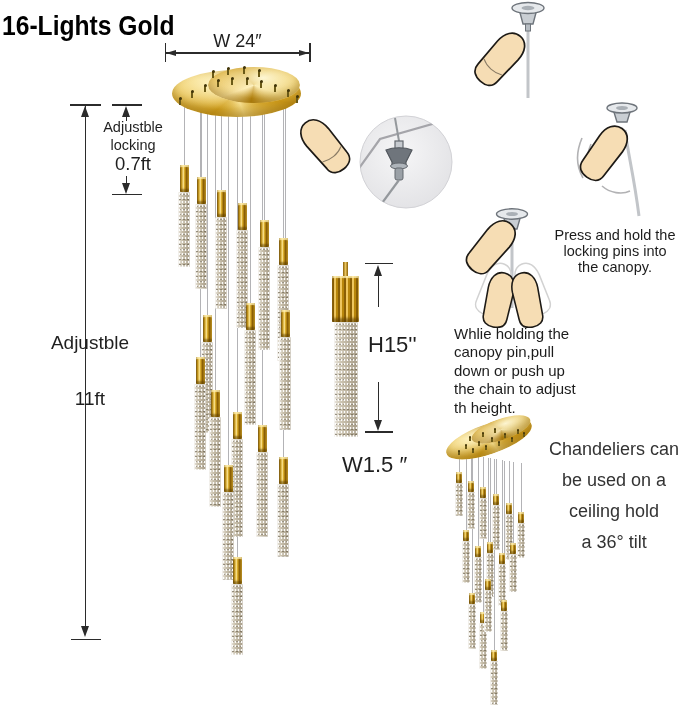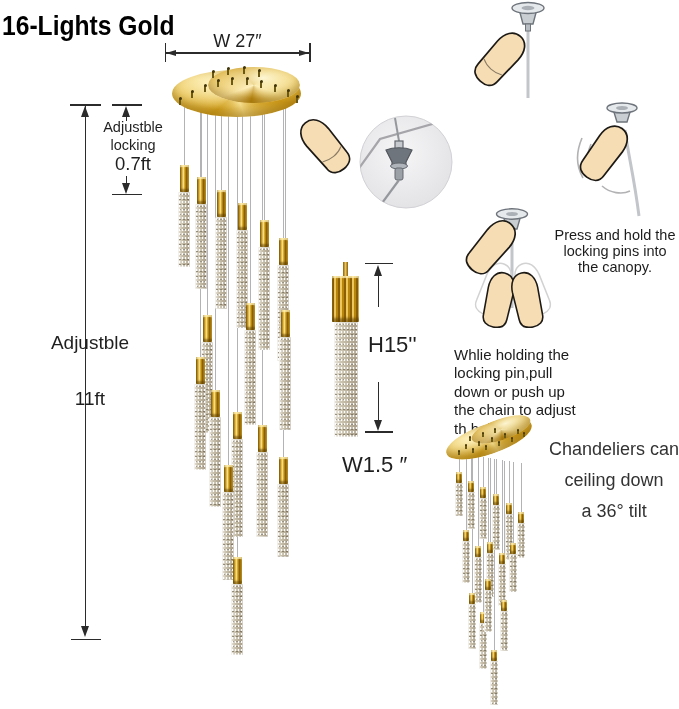--- a/index.html
+++ b/index.html
@@ -49,21 +49,21 @@
   .fluted{background:repeating-linear-gradient(90deg,#8a5f05 0 2px,#eec65e 2px 4px,#b8860b 4px 6px);
     box-shadow: inset 0 -4px 3px rgba(90,60,0,.6), inset 0 2px 1px rgba(255,240,180,.85);border-radius:1px;}
 </style>
 </head>
 <body>
 
 <div id="canvas">
 
   <div class="abs title">16-Lights Gold</div>
 
-  <div class="abs dim-label" style="left:205px;top:31px;width:65px;">W 27″</div>
+  <div class="abs dim-label" style="left:205px;top:31px;width:65px;">W 24″</div>
   <div class="abs dline" style="left:164.5px;top:43px;width:1.5px;height:19px;"></div>
   <div class="abs dline" style="left:309px;top:43px;width:1.5px;height:19px;"></div>
   <div class="abs dline" style="left:166px;top:52px;width:143px;height:1.5px;"></div>
   <div class="abs arr arr-left" style="left:166px;top:49.5px;"></div>
   <div class="abs arr arr-right" style="left:299px;top:49.5px;"></div>
 
   <div class="abs disc" style="left:172px;top:70px;width:129px;height:47px;"></div>
   <div class="abs disc alt" style="left:208px;top:67px;width:92px;height:36px;"></div>
   <div id="main-chandelier">
       <div class="pin-stem" style="position: absolute; left: 179.4px; top: 98px; height: 7px;"></div>
@@ -253,23 +253,23 @@
     <g transform="translate(75,103) scale(-0.92,0.92) rotate(12)">
       <path d="M0,-29 C9,-29 14,-21 14,-10 L13,20 C13,28 7,31 0,31 C-7,31 -13,28 -13,20 L-14,-10 C-14,-21 -9,-29 0,-29 Z" fill="#f6ddb4" stroke="#1d1a16" stroke-width="1.7"></path>
     </g>
   </svg>
 
   <div class="abs para-c" style="left:548px;top:227px;">
     <div>Press and hold the</div>
     <div>locking pins into</div>
     <div>the canopy.</div>
   </div>
-  <div class="abs para" style="left:454px;top:325px;margin-top:21px;">
+  <div class="abs para" style="left:454px;top:325px;">
     <div>Whlie holding the</div>
-    <div>locking pin,pull</div>
+    <div>canopy pin,pull</div>
     <div>down or push up</div>
     <div>the chain to adjust</div>
     <div>th height.</div>
   </div>
 
   <div class="abs disc" style="left:444px;top:424px;width:90px;height:30px;transform:rotate(-19deg);"></div>
   <div class="abs disc alt" style="left:470px;top:419px;width:62px;height:21px;transform:rotate(-19deg);"></div>
   <div id="mini-chandelier">
       <div class="pin-stem" style="position: absolute; left: 458.4px; top: 451px; height: 4px;"></div>
       <div class="pin-head" style="position: absolute; left: 457.5px; top: 450px; width: 2.4px; height: 2.4px;"></div>
@@ -344,17 +344,18 @@
       <div class="wire" style="position: absolute; left: 503.5px; top: 461px; height: 139px;"></div>
       <div class="p-cap" style="position: absolute; left: 501px; top: 600px; width: 6px; height: 11px;"></div>
       <div class="p-body" style="position: absolute; left: 500px; top: 611px; width: 8px; height: 40px;"></div>
       <div class="wire" style="position: absolute; left: 487.5px; top: 458px; height: 121px;"></div>
       <div class="p-cap" style="position: absolute; left: 485px; top: 579px; width: 6px; height: 11px;"></div>
       <div class="p-body" style="position: absolute; left: 484px; top: 590px; width: 8px; height: 42px;"></div>
     </div>
 
   <div class="abs tilt-lines" style="left:549px;top:434px;">
     <div>Chandeliers can</div>
-    <div>ceiling down</div>
+    <div>be used on a</div>
+    <div>ceiling hold</div>
     <div>a 36°  tilt</div>
   </div>
 
 </div>
 
 </body></html>

